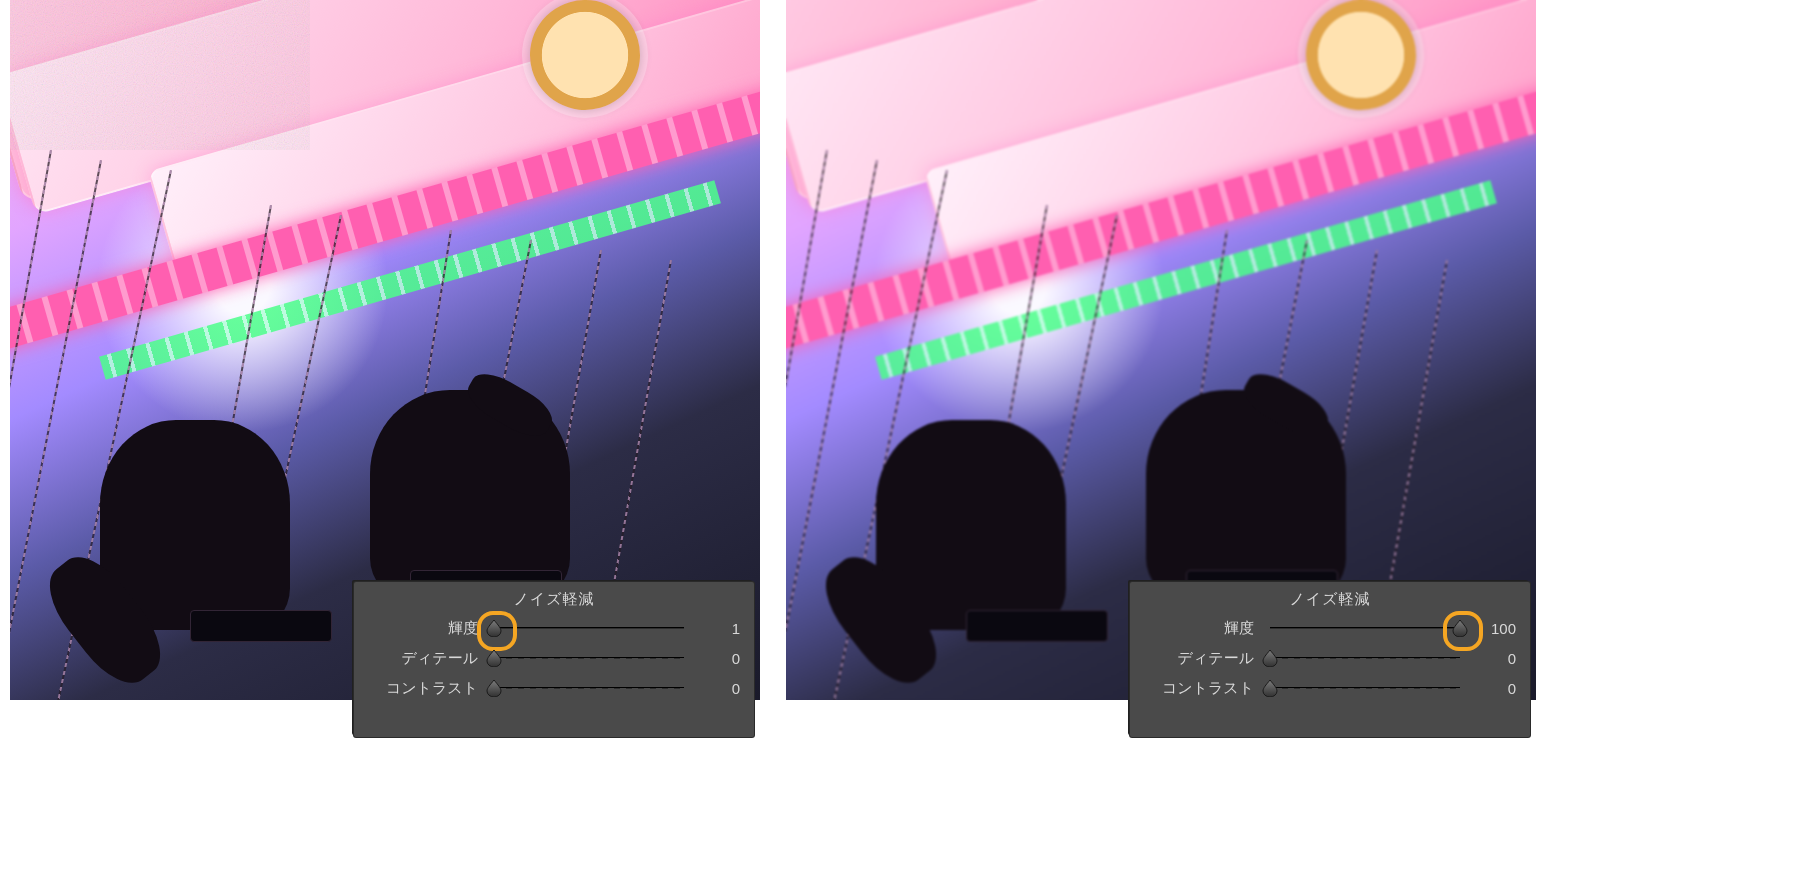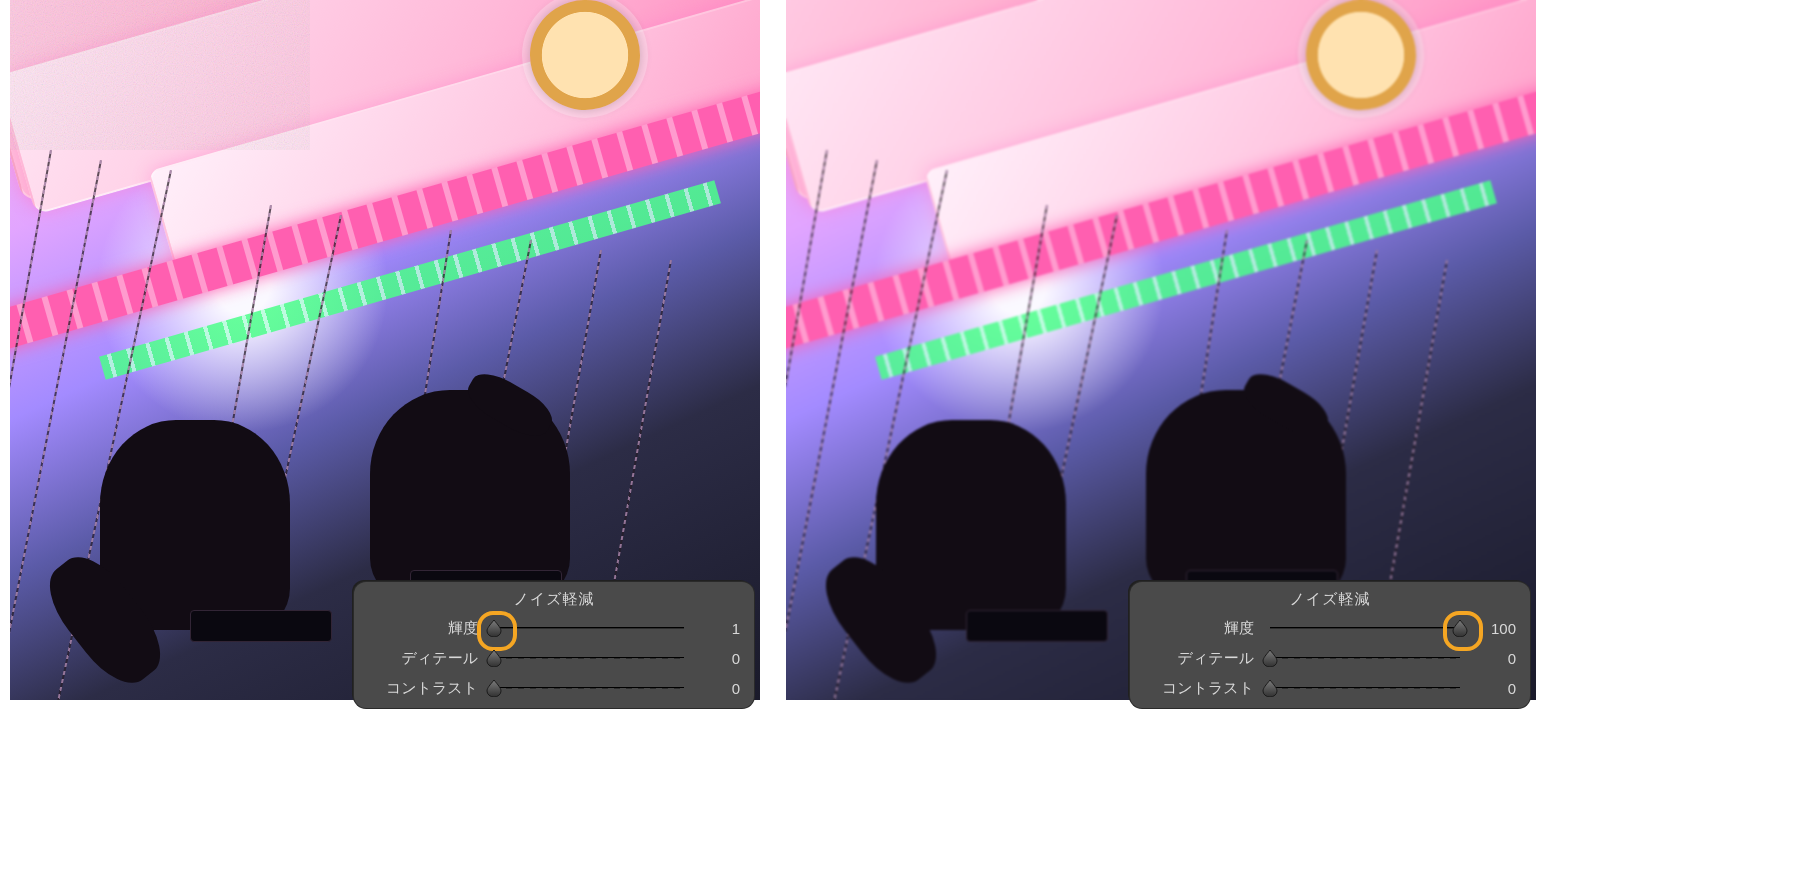--- a/index.html
+++ b/index.html
@@ -118,23 +118,23 @@
   
   .smooth {
     position:absolute; inset:0; pointer-events:none;
     backdrop-filter: blur(1.2px);
     -webkit-backdrop-filter: blur(1.2px);
   }
 
   
   .panel {
     position:absolute;
-    width:400px; height:126px;
+    width:400px; height:155px;
     background: var(--panel-bg);
-    border-radius:12px;
+    border-radius:2px;
     box-shadow: 0 0 0 1px #2a2a2a, -2px -2px 0 #202020;
     color: var(--panel-text);
     font-size:15px;
   }
   .panel-left  { left:354px;  top:582px; }
   .panel-right { left:1130px; top:582px; }
 
   .panel .title {
     text-align:center;
     padding:8px 0 4px;

